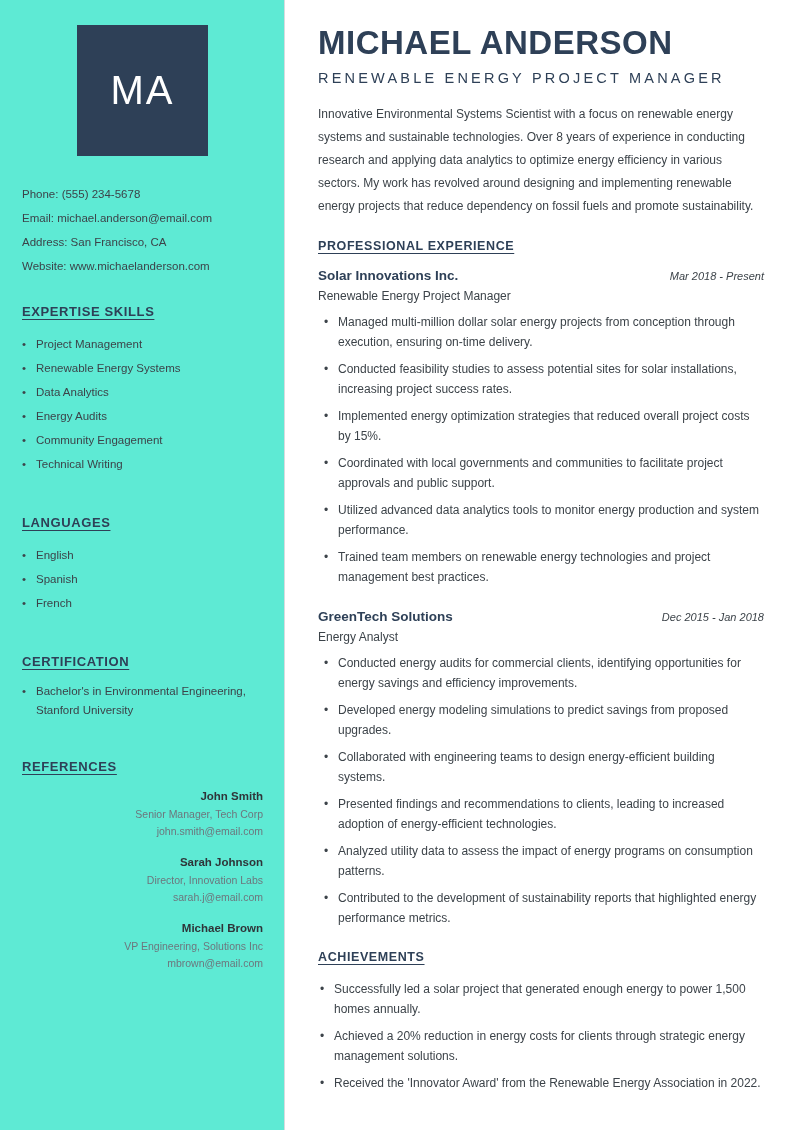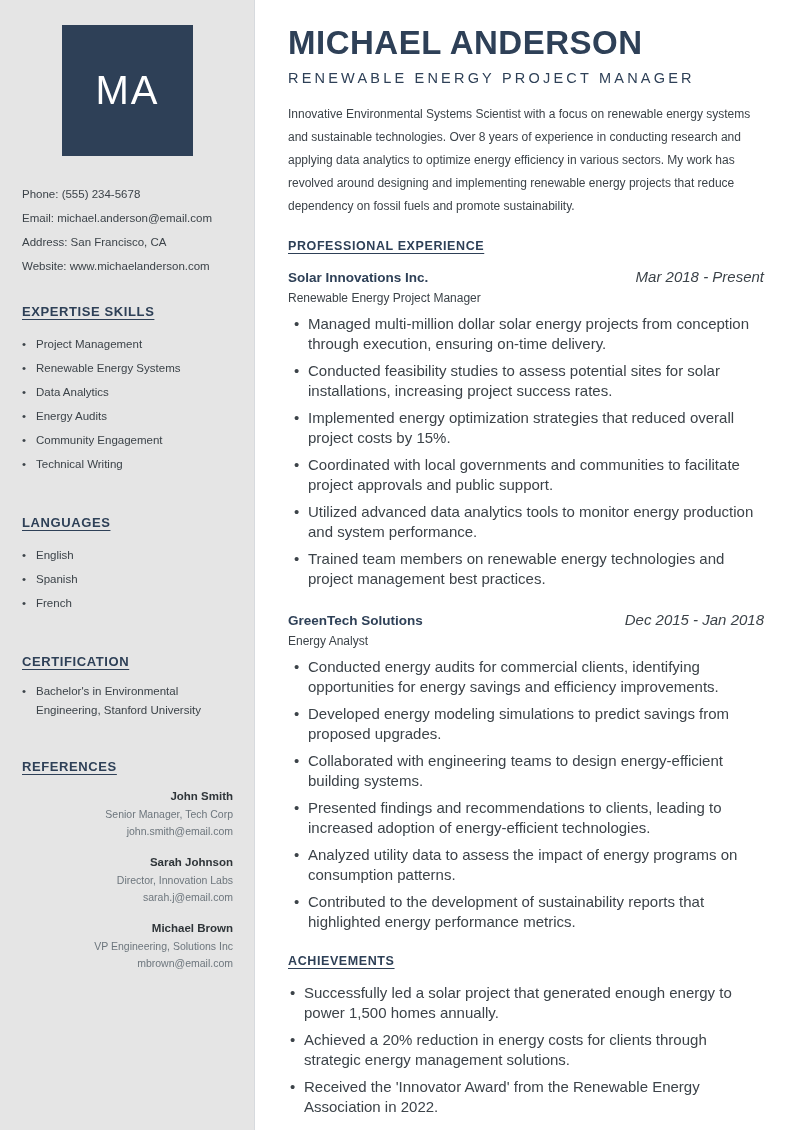--- a/index.html
+++ b/index.html
@@ -13,22 +13,22 @@
     width: 800px;
     height: 1130px;
     display: flex;
     background: #ffffff;
     position: relative;
     overflow: hidden;
   }
 
   
   .sidebar {
-    width: 255px;
-    background: #e5e5e5;
+    width: 285px;
+    background: #5eead4;
     padding: 0 22px;
     position: relative;
   }
   .sidebar::after {
     content: "";
     position: absolute;
     top: 0; right: 0; bottom: 0;
     width: 1px;
     background: #d7dade;
   }
@@ -142,33 +142,33 @@
     display: flex;
     justify-content: space-between;
     align-items: baseline;
   }
   .job-company {
     font-size: 13.5px;
     font-weight: 700;
     color: #2e4057;
   }
   .job-dates {
-    font-size: 15px;
+    font-size: 11px;
     font-style: italic;
     color: #3c4349;
   }
   .job-title {
     font-size: 12px;
     color: #3c4349;
     margin-top: 6px;
     margin-bottom: 9px;
   }
   ul.bullets { list-style: none; }
   ul.bullets li {
-    font-size: 15px;
+    font-size: 12px;
     color: #3c4349;
     line-height: 20px;
     padding-left: 20px;
     position: relative;
     margin-bottom: 7px;
   }
   ul.bullets li::before {
     content: "•";
     position: absolute;
     left: 6px;

